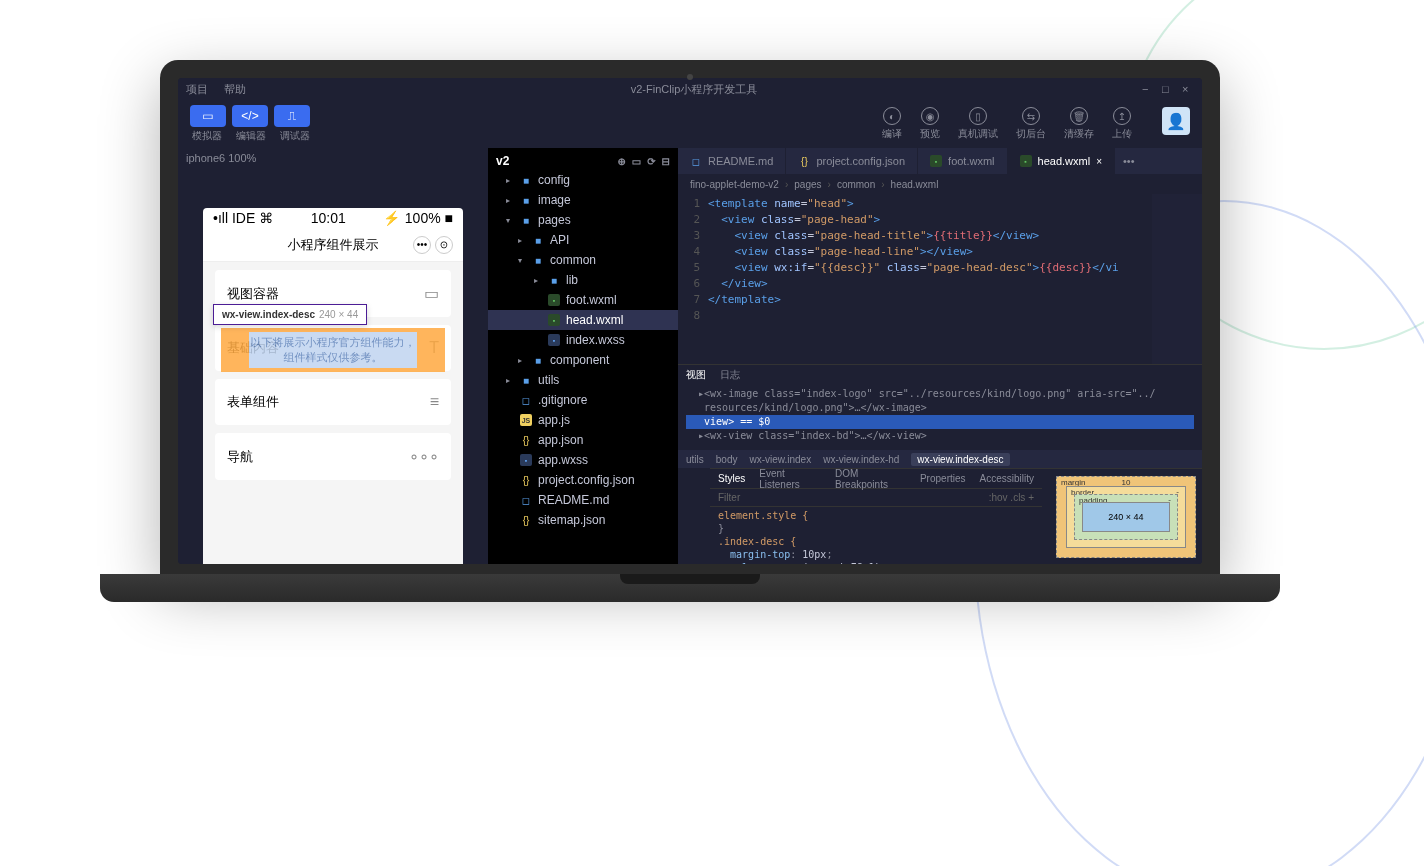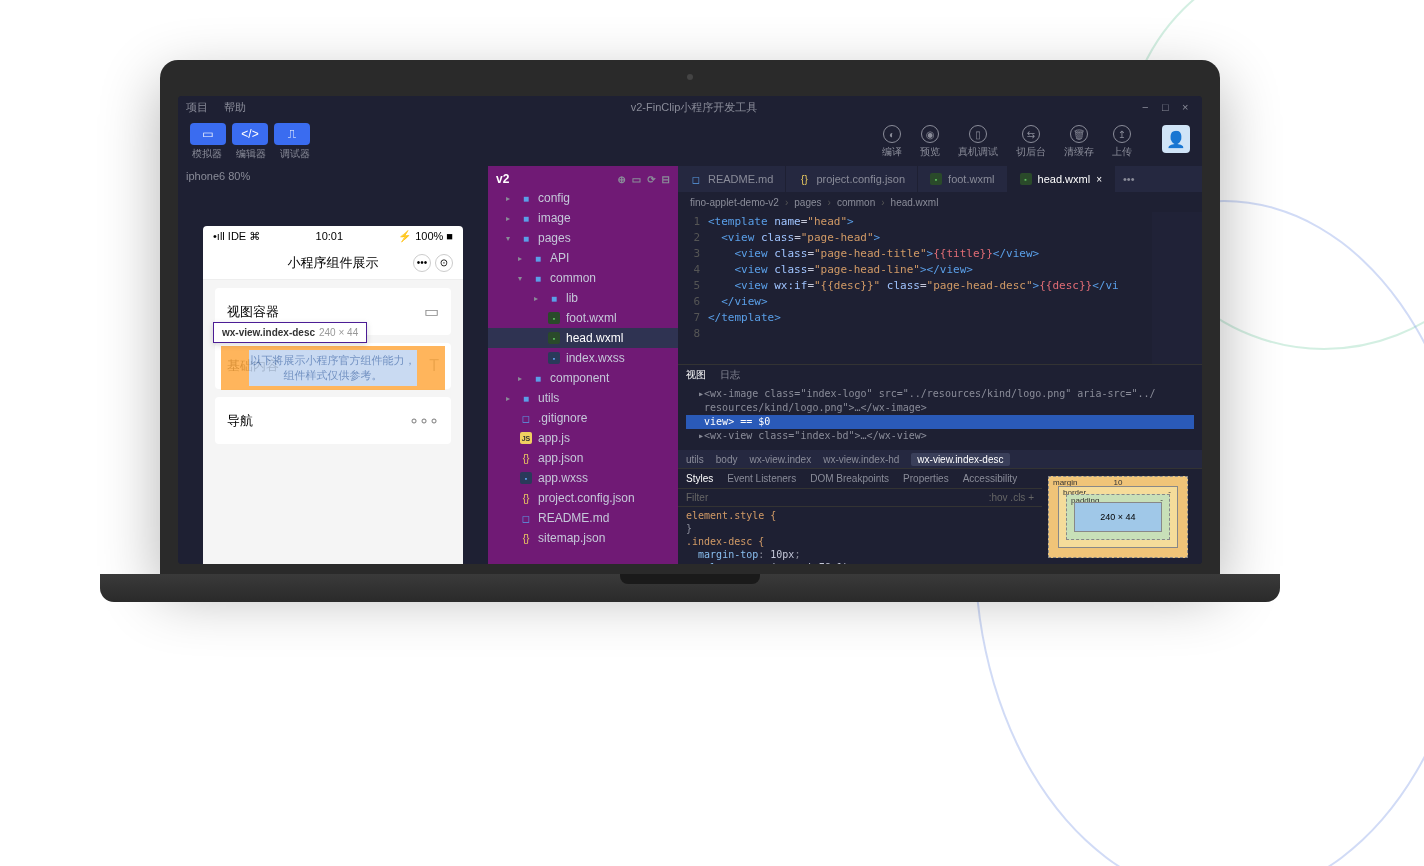--- a/index.html
+++ b/index.html
@@ -4,21 +4,21 @@
 <style>
 * { margin: 0; padding: 0; box-sizing: border-box; }
 body { font-family: -apple-system, "Segoe UI", sans-serif; background: #fff; width: 1424px; height: 866px; position: relative; overflow: hidden; }
 
 
 .bg-curve1 { position: absolute; right: -100px; top: -50px; width: 400px; height: 400px; border: 2px solid #a8e0c5; border-radius: 50%; opacity: 0.5; }
 .bg-curve2 { position: absolute; right: -50px; top: 200px; width: 500px; height: 700px; border: 2px solid #8ba4e8; border-radius: 50%; opacity: 0.4; }
 
 
 .laptop { position: absolute; left: 150px; top: 60px; width: 1080px; display: flex; flex-direction: column; align-items: center; }
-.screen-bezel { width: 1060px; height: 514px; background: #2a2a2a; border-radius: 18px 18px 0 0; padding: 36px 18px 10px; position: relative; box-shadow: 0 20px 60px rgba(0,0,0,0.3); }
+.screen-bezel { width: 1060px; height: 514px; background: #2a2a2a; border-radius: 18px 18px 0 0; padding: 18px 18px 10px; position: relative; box-shadow: 0 20px 60px rgba(0,0,0,0.3); }
 .camera { position: absolute; top: 14px; left: 50%; transform: translateX(-50%); width: 6px; height: 6px; background: #444; border-radius: 50%; }
 .screen { width: 100%; height: 100%; background: #1e2033; border-radius: 4px; overflow: hidden; display: flex; flex-direction: column; }
 .laptop-base { width: 1180px; height: 28px; background: linear-gradient(#3a3a3a, #2a2a2a); border-radius: 0 0 14px 14px; position: relative; }
 .laptop-notch { position: absolute; top: 0; left: 50%; transform: translateX(-50%); width: 140px; height: 10px; background: #1a1a1a; border-radius: 0 0 8px 8px; }
 
 
 .titlebar { height: 22px; background: #1e2033; display: flex; align-items: center; color: #8a8c99; font-size: 11px; padding: 0 8px; }
 .titlebar-left { display: flex; gap: 16px; }
 .titlebar-center { flex: 1; text-align: center; }
 .titlebar-right { display: flex; gap: 8px; }
@@ -36,39 +36,39 @@
 .avatar { width: 28px; height: 28px; background: #d0e4f7; border-radius: 4px; margin-left: 12px; display: flex; align-items: center; justify-content: center; font-size: 16px; }
 
 
 .main { flex: 1; display: flex; min-height: 0; }
 
 
 .sim-panel { width: 310px; background: #1e2033; display: flex; flex-direction: column; }
 .sim-header { height: 22px; color: #8a8c99; font-size: 11px; padding: 4px 8px; }
 .sim-device { flex: 1; display: flex; align-items: flex-start; justify-content: center; padding: 40px 20px; }
 .phone { width: 260px; height: 460px; background: #fff; border-radius: 4px; display: flex; flex-direction: column; position: relative; }
-.phone-status { height: 20px; display: flex; align-items: center; justify-content: space-between; padding: 0 10px; font-size: 11px; color: #000; }
+.phone-status { height: 20px; display: flex; align-items: center; justify-content: space-between; padding: 0 10px; font-size: 14px; color: #000; }
 .phone-nav { height: 34px; display: flex; align-items: center; justify-content: center; font-size: 13px; position: relative; border-bottom: 1px solid #eee; }
 .phone-nav-dots { position: absolute; right: 10px; display: flex; gap: 4px; align-items: center; }
 .phone-nav-dots span { width: 18px; height: 18px; border: 1px solid #ccc; border-radius: 10px; display: flex; align-items: center; justify-content: center; font-size: 10px; }
 .phone-body { flex: 1; background: #f5f5f5; overflow: hidden; position: relative; }
 .inspect-tip { position: absolute; top: 42px; left: 10px; background: #fff; border: 1px solid #4c1d95; padding: 4px 8px; font-size: 10px; color: #333; z-index: 2; box-shadow: 0 2px 6px rgba(0,0,0,0.15); }
 .inspect-tip .dim { color: #999; margin-left: 4px; }
 .hl-box { position: absolute; top: 66px; left: 18px; right: 18px; height: 44px; background: #ffa940; opacity: 0.85; padding: 4px 28px; font-size: 11px; color: #5a7fb8; text-align: center; line-height: 1.4; }
 .hl-inner { background: #c0d4f0; height: 100%; display: flex; align-items: center; justify-content: center; }
 .phone-item { background: #fff; margin: 8px 12px; padding: 14px 12px; display: flex; align-items: center; justify-content: space-between; font-size: 13px; border-radius: 4px; }
 .phone-item:first-child { margin-top: 122px; }
 .phone-item-icon { color: #888; font-size: 16px; }
 .phone-tabbar { height: 48px; border-top: 1px solid #eee; display: flex; }
 .phone-tab { flex: 1; display: flex; flex-direction: column; align-items: center; justify-content: center; gap: 2px; font-size: 9px; color: #888; }
 .phone-tab.active { color: #07c160; }
 .phone-tab-icon { width: 18px; height: 18px; border: 1.5px solid currentColor; border-radius: 2px; }
 
 
-.tree-panel { width: 190px; background: #701a75; color: #c5c8d9; font-size: 12px; padding: 4px 0; overflow: hidden; }
+.tree-panel { width: 190px; background: #000000; color: #c5c8d9; font-size: 12px; padding: 4px 0; overflow: hidden; }
 .tree-header { display: flex; align-items: center; justify-content: space-between; padding: 2px 8px; font-weight: bold; color: #fff; }
 .tree-header-icons { display: flex; gap: 6px; font-size: 10px; color: #8a8c99; }
 .tree-item { padding: 3px 8px 3px 18px; display: flex; align-items: center; gap: 6px; cursor: pointer; white-space: nowrap; }
 .tree-item.l1 { padding-left: 30px; }
 .tree-item.l2 { padding-left: 46px; }
 .tree-item.active { background: #2f3352; color: #fff; }
 .ti-chev { font-size: 8px; color: #8a8c99; width: 8px; }
 .ti-icon { width: 12px; height: 12px; display: inline-flex; align-items: center; justify-content: center; font-size: 10px; }
 .folder { color: #5a9fe8; }
 .file-md { color: #5a9fe8; }
@@ -97,31 +97,31 @@
 
 
 .devtools { height: 200px; background: #1e2033; display: flex; flex-direction: column; border-top: 1px solid #333; }
 .dt-tabs { height: 20px; display: flex; align-items: center; font-size: 10px; color: #8a8c99; padding: 0 8px; gap: 14px; }
 .dt-tabs .active { color: #fff; }
 .dt-dom { flex: 1; font-family: Consolas, monospace; font-size: 10px; color: #8a8c99; padding: 2px 8px; line-height: 14px; overflow: hidden; }
 .dt-dom-line { white-space: pre; }
 .dt-dom-line.sel { background: #2a5ab8; color: #fff; }
 .dt-crumbs { height: 18px; background: #252840; display: flex; align-items: center; gap: 12px; padding: 0 8px; font-size: 10px; color: #8a8c99; }
 .dt-crumbs .sel { background: #3a3f5a; color: #fff; padding: 1px 6px; border-radius: 2px; }
-.dt-lower { height: 96px; display: flex; border-top: 1px solid #333; }
+.dt-lower { height: 96px; display: flex; border-top: 1px solid #333; margin-left: 32px; }
 .dt-styles { flex: 1; display: flex; flex-direction: column; }
 .dt-styles-tabs { height: 20px; display: flex; align-items: center; gap: 14px; padding: 0 8px; font-size: 10px; color: #8a8c99; border-bottom: 1px solid #333; }
 .dt-styles-tabs .active { color: #fff; }
 .dt-filter { height: 18px; display: flex; align-items: center; justify-content: space-between; padding: 0 8px; font-size: 10px; color: #666; border-bottom: 1px solid #333; }
 .dt-css { flex: 1; font-family: Consolas, monospace; font-size: 10px; color: #8a8c99; padding: 2px 8px; line-height: 13px; overflow: hidden; }
 .dt-css .sel { color: #d19a66; }
 .dt-css .prop { color: #8abff0; }
 .dt-css .val { color: #c5c8d9; }
 .dt-css .src { float: right; color: #666; font-size: 9px; }
-.dt-box { width: 160px; display: flex; align-items: center; justify-content: flex-start; padding: 6px; }
+.dt-box { width: 160px; display: flex; align-items: center; justify-content: flex-end; padding: 6px; }
 .box-model { width: 140px; height: 82px; position: relative; font-size: 8px; }
 .bm-margin { position: absolute; inset: 0; background: #f0c478; border: 1px dashed #888; padding: 10px; }
 .bm-border { position: absolute; inset: 10px; background: #f5dc9a; border: 1px solid #888; padding: 8px; }
 .bm-padding { position: absolute; inset: 18px; background: #c8e0b8; border: 1px dashed #888; padding: 8px; }
 .bm-content { position: absolute; inset: 26px; background: #a0c8e8; border: 1px solid #888; display: flex; align-items: center; justify-content: center; font-size: 9px; }
 .bm-label { position: absolute; top: 1px; left: 4px; color: #333; }
 .bm-val { position: absolute; color: #333; }
 </style>
 </head>
 <body>
@@ -186,21 +186,21 @@
               <div class="tb-action-icon">↥</div>
               <span>上传</span>
             </div>
           <div class="avatar">👤</div>
         </div>
       </div>
 
       <div class="main">
 
         <div class="sim-panel">
-          <div class="sim-header">iphone6 80%</div>
+          <div class="sim-header">iphone6 100%</div>
           <div class="sim-device">
             <div class="phone">
               <div class="phone-status">
                 <span>•ıll IDE ⌘</span>
                 <span>10:01</span>
                 <span>⚡ 100% ■</span>
               </div>
               <div class="phone-nav">
                 <span>小程序组件展示</span>
                 <div class="phone-nav-dots">
@@ -215,20 +215,24 @@
                 <div class="hl-box">
                   <div class="hl-inner">以下将展示小程序官方组件能力，组件样式仅供参考。</div>
                 </div>
                 <div class="phone-item">
                     <span>视图容器</span>
                     <span class="phone-item-icon">▭</span>
                   </div>
                 <div class="phone-item">
                     <span>基础内容</span>
                     <span class="phone-item-icon">T</span>
+                  </div>
+                <div class="phone-item">
+                    <span>表单组件</span>
+                    <span class="phone-item-icon">≡</span>
                   </div>
                 <div class="phone-item">
                     <span>导航</span>
                     <span class="phone-item-icon">∘∘∘</span>
                   </div>
               </div>
               <div class="phone-tabbar">
                 <div class="phone-tab active">
                     <div class="phone-tab-icon"></div>
                     <span>组件</span>

